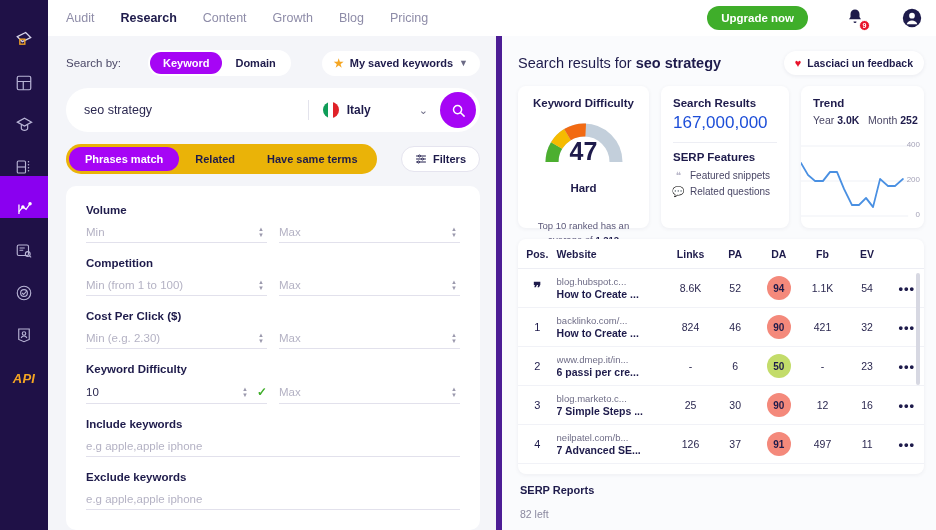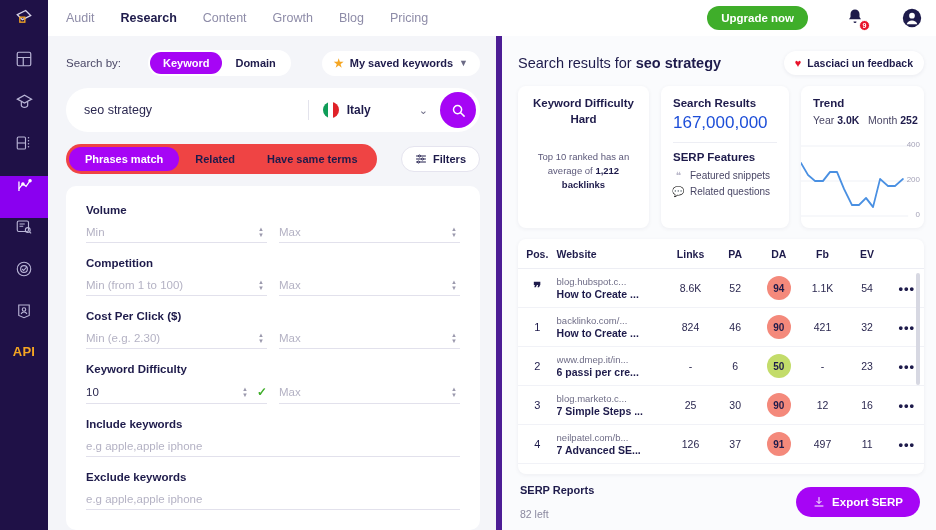--- a/index.html
+++ b/index.html
@@ -12,22 +12,22 @@
   }
   #app { position: relative; width: 936px; height: 530px; display: flex; }
 
   
   .sidebar {
     width: 48px; height: 530px; background: #1f1147;
     display: flex; flex-direction: column; align-items: center;
     padding-top: 8px; flex: 0 0 48px;
   }
   .side-item {
-    width: 48px; height: 42px; display: flex; align-items: flex-start; justify-content: center;
-    color: #b9b5d6; position: relative;
+    width: 48px; height: 42px; display: flex; align-items: flex-end; justify-content: center;
+    color: #b9b5d6; position: relative; font-style: italic;
   }
   .side-item.active { background: #8a00f0; color: #ffffff; }
   .side-item svg { display:block; }
   .side-api { color: #f5a623; font-size: 13px; font-weight: bold; letter-spacing: .3px; }
 
   
   .main { flex: 1; height: 530px; display: flex; flex-direction: column; background:#f4f5f9; }
 
   .topnav {
     height: 36px; background: #ffffff; display: flex; align-items: center;
@@ -85,21 +85,21 @@
   .flag i { flex:1; height:100%; display:block; }
   .flag .f1{background:#0f9d58;} .flag .f2{background:#ffffff;} .flag .f3{background:#e02128;}
   .country-chev { margin-left: 48px; color:#6b6a85; font-size:11px; cursor:pointer;}
   .search-go {
     width: 36px; height: 36px; border-radius: 50%; background: #a605f5; color:#fff;
     display:flex; align-items:center; justify-content:center; margin-left: 12px; cursor:pointer;
     flex: 0 0 36px;
   }
 
   .tabs-row { margin-top: 12px; display: flex; align-items: center; gap: 0; }
-  .tabs-pill { background:#ef4444; border-radius: 15px; padding: 3px; display: inline-flex; justify-content: flex-end; }
+  .tabs-pill { background:#eab308; border-radius: 15px; padding: 3px; display: inline-flex; justify-content: flex-end; }
   .tab-btn { font-size: 11px; font-weight: bold; color:#1e1b4b; padding: 6px 16px; border-radius: 13px; cursor: pointer; white-space:nowrap;}
   .tab-btn.active { background:#a605f5; color:#fff; }
   .filters-btn {
     margin-left:auto; display:flex; align-items:center; gap:6px; font-size:11px; font-weight:bold;
     color:#1e1b4b; background:#fff; border:1px solid #e5e4ef; border-radius:14px; padding:6px 13px; cursor:pointer;
   }
 
   .filter-card {
     margin-top: 12px; background:#fff; border-radius: 10px; padding: 18px 20px 16px 20px;
     flex: 1; min-height: 0;
@@ -471,20 +471,35 @@
           <div class="feedback-btn">
             <span class="heart">♥</span>
             <span>Lasciaci un feedback</span>
           </div>
         </div>
 
         <div class="cards">
 
           <div class="card card-kd">
             <div class="card-title">Keyword Difficulty</div>
+            <div class="gauge-wrap">
+              <svg width="86" height="62" viewBox="0 0 86 62">
+                <g transform="translate(43,46)">
+
+                  <path d="M -32 0 A 32 32 0 0 1 32 0" fill="none" stroke="#c3cfdb" stroke-width="13"></path>
+
+                  <path d="M -32 0 A 32 32 0 0 1 -27.4 -16.5" fill="none" stroke="#4caf2f" stroke-width="13"></path>
+
+                  <path d="M -27.4 -16.5 A 32 32 0 0 1 -16.5 -27.4" fill="none" stroke="#f5bb00" stroke-width="13"></path>
+
+                  <path d="M -16.5 -27.4 A 32 32 0 0 1 1.7 -32" fill="none" stroke="#f26a12" stroke-width="13"></path>
+                </g>
+              </svg>
+              <div class="gauge-num">47</div>
+            </div>
             <div class="gauge-label">Hard</div>
             <div class="kd-note">
               <span>Top 10 ranked has an average of </span><b>1,212 backlinks</b>
             </div>
           </div>
 
           <div class="card card-sr">
             <div class="card-title">Search Results</div>
             <div class="sr-num">167,000,000</div>
             <div class="sr-sep"></div>
@@ -605,24 +620,18 @@
             </tbody>
           </table>
           <div class="tscroll"></div>
         </div>
 
         <div class="foot">
           <div>
             <div class="foot-title">SERP Reports</div>
             <div class="foot-sub">82 left</div>
           </div>
-          <button class="btn-export">
-            <svg width="12" height="12" viewBox="0 0 24 24" fill="none" stroke="#fff" stroke-width="2">
-              <path d="M12 3v11M7.5 10.5L12 15l4.5-4.5M4 20h16" stroke-linecap="round" stroke-linejoin="round"></path>
-            </svg>
-            <span>Export SERP</span>
-          </button>
         </div>
 
       </div>
     </div>
   </div>
 </div>
 
 </body></html>

